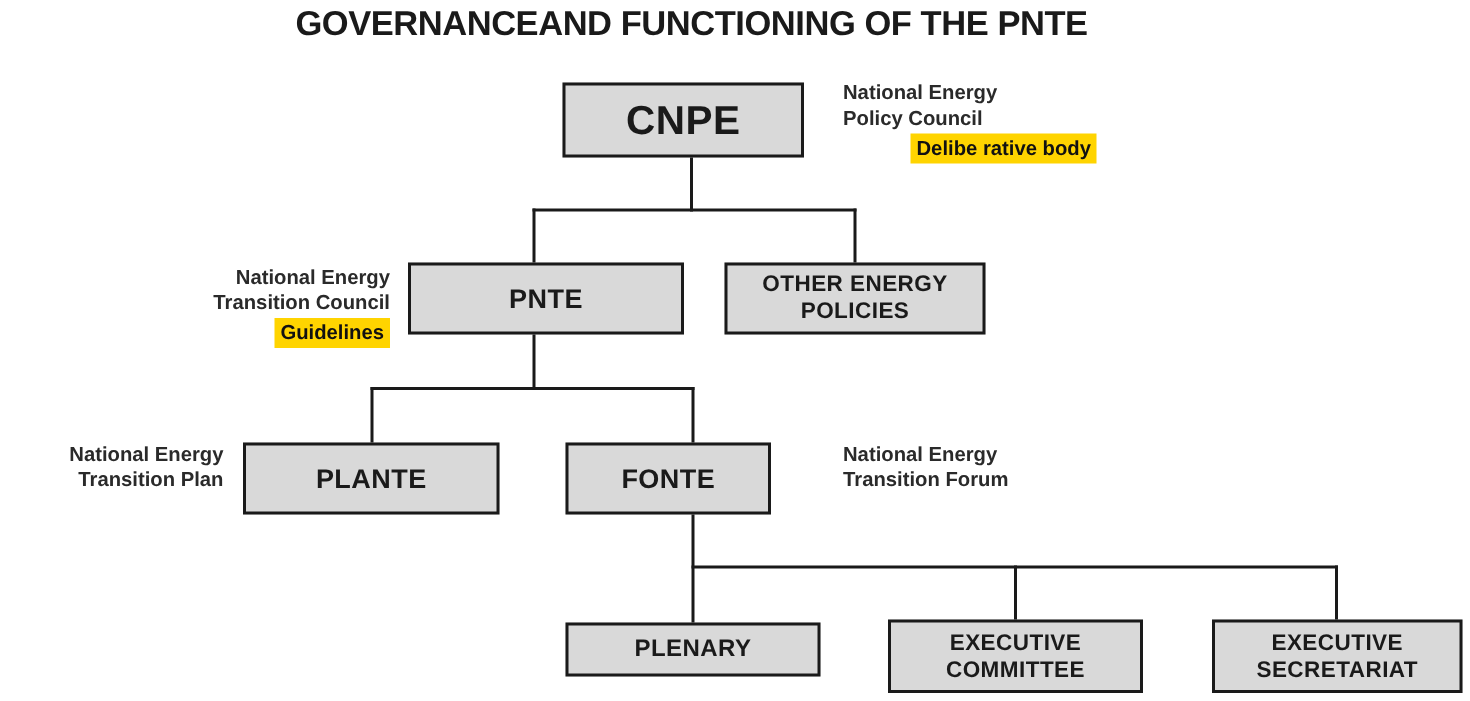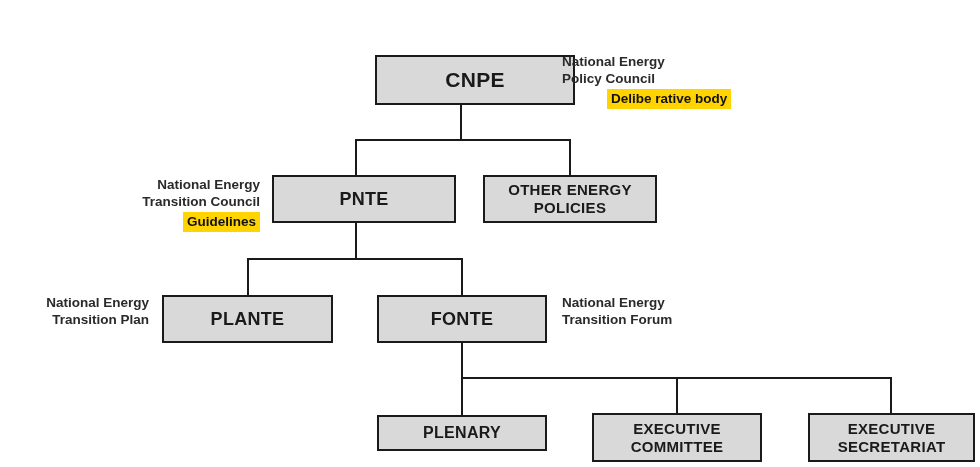--- a/index.html
+++ b/index.html
@@ -40,54 +40,55 @@
   .note .tag{
     display:inline-block;margin-top:2px;padding:1px 4px 2px;
     background:var(--highlight);color:#111;margin-left:45px;
   }
 </style>
 </head>
 <body>
 
 <div class="stage">
 
+  <div class="title">GOVERNANCEAND FUNCTIONING OF THE PNTE</div>
 
   <div class="line v" style="left:460px;top:104px;height:37px"></div>
   <div class="line h" style="left:355px;top:139px;width:216px"></div>
   <div class="line v" style="left:355px;top:139px;height:38px"></div>
   <div class="line v" style="left:569px;top:139px;height:38px"></div>
 
   <div class="line v" style="left:355px;top:222px;height:37px"></div>
   <div class="line h" style="left:247px;top:258px;width:216px"></div>
   <div class="line v" style="left:247px;top:258px;height:38px"></div>
   <div class="line v" style="left:461px;top:258px;height:38px"></div>
 
   <div class="line v" style="left:461px;top:342px;height:74px"></div>
   <div class="line h" style="left:461px;top:377px;width:431px"></div>
   <div class="line v" style="left:676px;top:377px;height:37px"></div>
   <div class="line v" style="left:890px;top:377px;height:37px"></div>
 
-  <div class="node" style="left:375px;top:55px;width:200px;height:50px;font-size:21px">
+  <div class="node" style="left:375px;top:55px;width:161px;height:50px;font-size:27px">
     <span class="l">CNPE</span>
   </div>
 
   <div class="node" style="left:272px;top:175px;width:184px;height:48px;font-size:18px">
     <span class="l">PNTE</span>
   </div>
 
   <div class="node" style="left:483px;top:175px;width:174px;height:48px;font-size:15px;line-height:1.2">
     <span class="l">OTHER ENERGY</span>
     <span class="l">POLICIES</span>
   </div>
 
   <div class="node" style="left:162px;top:295px;width:171px;height:48px;font-size:18px">
     <span class="l">PLANTE</span>
   </div>
 
-  <div class="node" style="left:377px;top:295px;width:170px;height:48px;font-size:18px">
+  <div class="node" style="left:377px;top:295px;width:137px;height:48px;font-size:18px">
     <span class="l">FONTE</span>
   </div>
 
   <div class="node" style="left:377px;top:415px;width:170px;height:36px;font-size:16px">
     <span class="l">PLENARY</span>
   </div>
 
   <div class="node" style="left:592px;top:413px;width:170px;height:49px;font-size:15px;line-height:1.2">
     <span class="l">EXECUTIVE</span>
     <span class="l">COMMITTEE</span>

